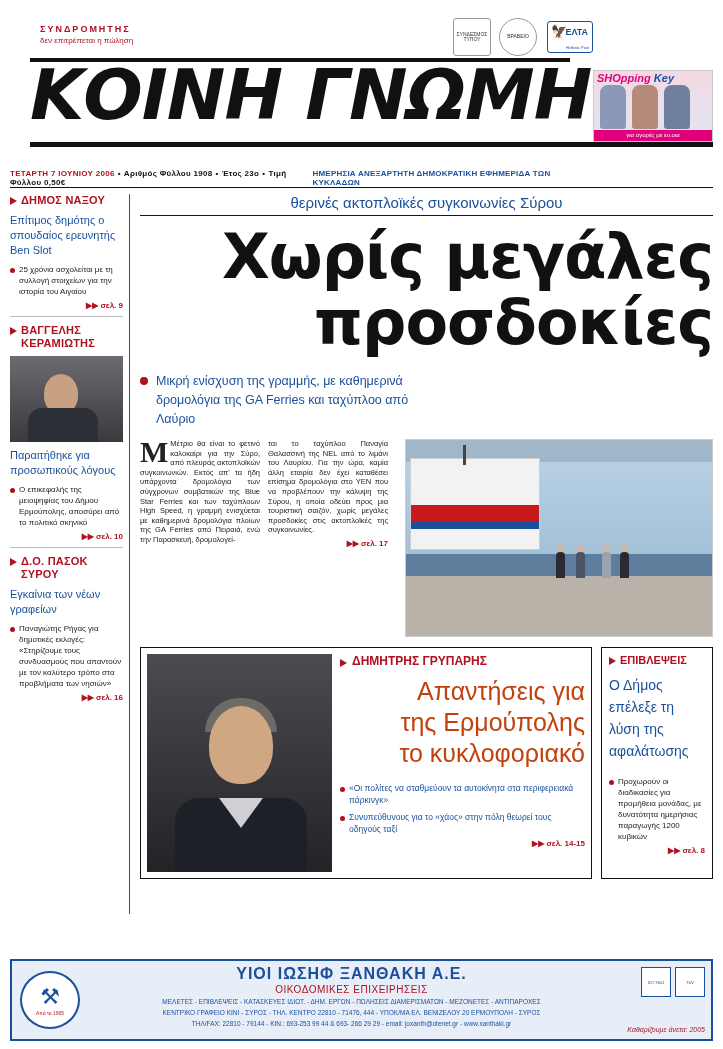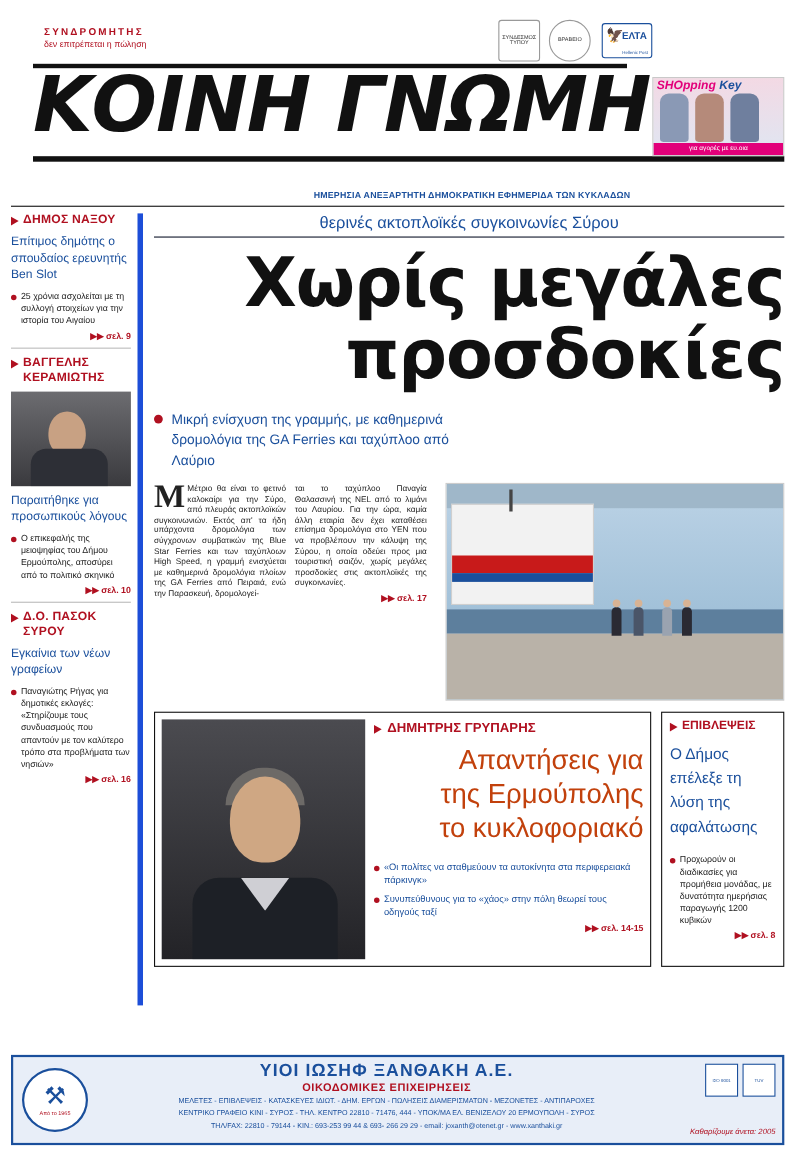--- a/index.html
+++ b/index.html
@@ -69,21 +69,21 @@
   .datebar .left { font-size:8px; font-weight:bold; color:#b01020; letter-spacing:0.3px;}
   .datebar .left .sep { color:#111; margin:0 3px;}
   .datebar .left .blk { color:#111; }
   .datebar .right {
     margin-left:auto; font-size:8px; font-weight:bold; color:#1a4f9c; letter-spacing:0.2px;
     padding-right:140px;
   }
 
   
   .content { display:flex; margin-top:6px; height:720px; }
-  .sidebar { width:120px; flex:0 0 120px; border-right:5px solid #1d4ed8; padding-right:6px; }
+  .sidebar { width:120px; flex:0 0 120px; border-right:1px solid #1d4ed8; padding-right:6px; }
   .main { flex:1; padding-left:10px; }
 
   .side-block { border-bottom:1px solid #bbb; padding-bottom:6px; margin-bottom:7px;}
   .side-head { display:flex; align-items:flex-start; gap:4px; }
   .tri { width:0;height:0;border-left:7px solid #b01020;border-top:4px solid transparent;border-bottom:4px solid transparent; margin-top:3px;}
   .side-title { font-size:11px; font-weight:bold; color:#b01020; line-height:13px; letter-spacing:0.2px;}
   .side-lede { font-size:11px; color:#1a4f9c; line-height:15px; margin-top:6px; }
   .side-photo { width:100%; height:86px; margin-top:6px; background:linear-gradient(#6c6c70,#3a3a3e); position:relative; overflow:hidden;}
   .side-photo .head { position:absolute; left:34px; top:18px; width:34px; height:40px; background:#c8a183; border-radius:50% 50% 45% 45%;}
   .side-photo .body { position:absolute; left:18px; bottom:0; width:70px; height:34px; background:#2d2f36; border-radius:14px 14px 0 0;}
@@ -144,21 +144,21 @@
   
   .ad-bottom {
     position:absolute; left:10px; right:10px; bottom:8px; height:82px;
     border:2px solid #1a4f9c; background:#e8eef8; padding:4px 6px; overflow:hidden;
   }
   .ad-logo { position:absolute; left:8px; top:10px; width:60px; height:58px; border:2px solid #1a4f9c; border-radius:50%; background:#fff; display:flex; align-items:center; justify-content:center; flex-direction:column;}
   .ad-logo .gl { font-size:22px; color:#1a4f9c;}
   .ad-logo .since { font-size:5px; color:#b01020;}
   .ad-center { text-align:center; padding-left:40px; padding-right:60px;}
   .ad-h1 { font-size:16px; font-weight:bold; color:#1a4f9c; letter-spacing:1px;}
-  .ad-h2 { font-size:10px; font-weight:bold; color:#b01020; letter-spacing:0.5px; margin-top:1px;}
+  .ad-h2 { font-size:10px; font-weight:normal; color:#b01020; letter-spacing:0.5px; margin-top:1px;}
   .ad-l { font-size:6.5px; color:#1a4f9c; margin-top:2px; line-height:9px;}
   .ad-right { position:absolute; right:6px; top:6px; display:flex; gap:4px;}
   .ad-cert { width:30px;height:30px;border:1px solid #1a4f9c; font-size:4px; display:flex; align-items:center; justify-content:center; text-align:center; background:#fff; color:#1a4f9c;}
   .ad-ribbon { position:absolute; right:6px; bottom:6px; font-size:7px; color:#b01020; font-style:italic;}
 </style>
 </head>
 <body>
 
 <div class="page">
 
@@ -194,20 +194,23 @@
       <div class="figs">
         <div class="fig"></div>
         <div class="fig b"></div>
         <div class="fig c"></div>
       </div>
       <div class="ad-foot">για αγορές με ευ.οια</div>
     </div>
   </div>
 
   <div class="datebar">
+    <div class="left">
+      <span>ΤΕΤΑΡΤΗ 7 ΙΟΥΝΙΟΥ 2006</span><span class="sep">•</span><span class="blk">Αριθμός Φύλλου 1908</span><span class="sep">•</span><span class="blk">Έτος 23ο</span><span class="sep">•</span><span class="blk">Τιμή Φύλλου 0,50€</span>
+    </div>
     <div class="right">ΗΜΕΡΗΣΙΑ ΑΝΕΞΑΡΤΗΤΗ ΔΗΜΟΚΡΑΤΙΚΗ ΕΦΗΜΕΡΙΔΑ ΤΩΝ ΚΥΚΛΑΔΩΝ</div>
   </div>
 
   <div class="content">
 
     <div class="sidebar">
 
       <div class="side-block">
         <div class="side-head">
           <span class="tri"></span>

